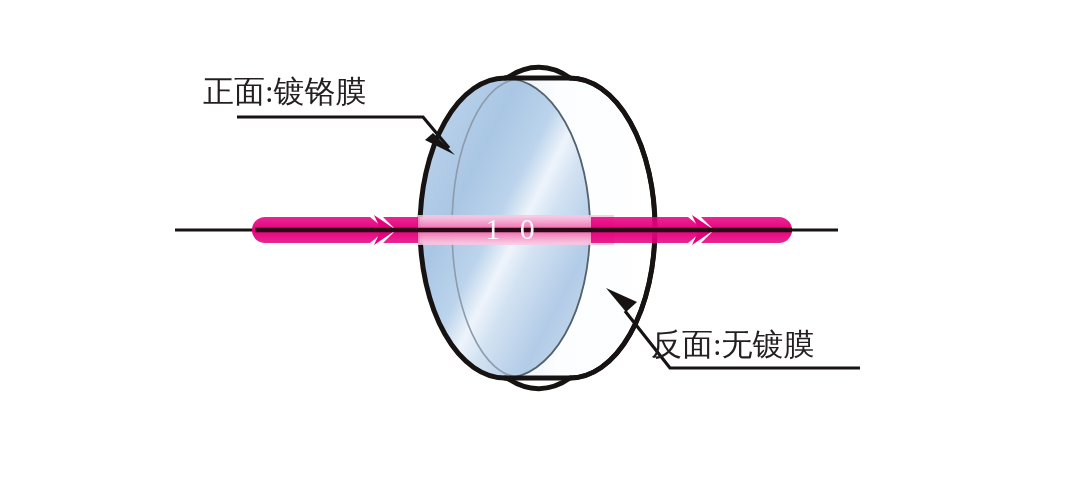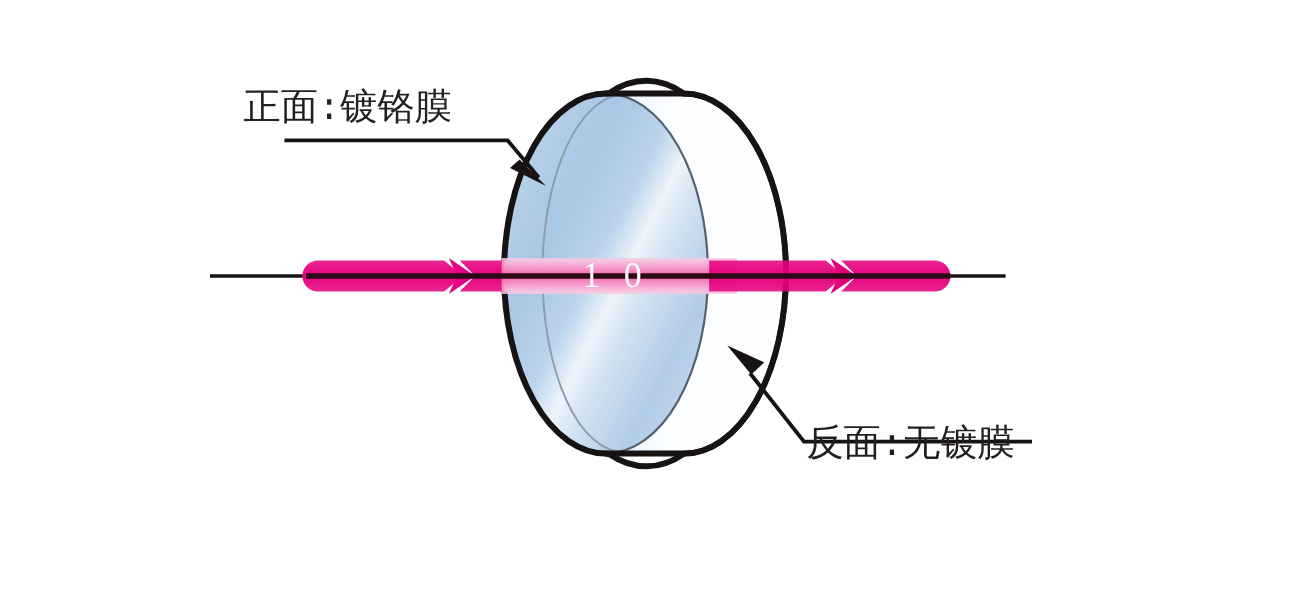--- a/index.html
+++ b/index.html
@@ -23,35 +23,34 @@
     position: absolute;
     left: 0;
     top: 0;
     width: 1088px;
     height: 502px;
     display: block;
   }
   .label-text {
     position: absolute;
     white-space: nowrap;
-    font-family: Liberation Mono, monospace;
+    font-family: Liberation Serif, serif;
     font-size: 31px;
     line-height: 1;
     letter-spacing: 0px;
     color: #231f20;
     user-select: none;
   }
   #label-front {
     left: 203px;
     top: 76px;
   }
   #label-back {
-    left: 672px;
+    left: 651px;
     top: 329px;
-    margin-top: 27px;
   }
 </style>
 </head>
 <body>
 
 <div id="diagram-root">
 
   <svg id="diagram-svg" viewBox="0 0 1088 502">
     <defs>
 

